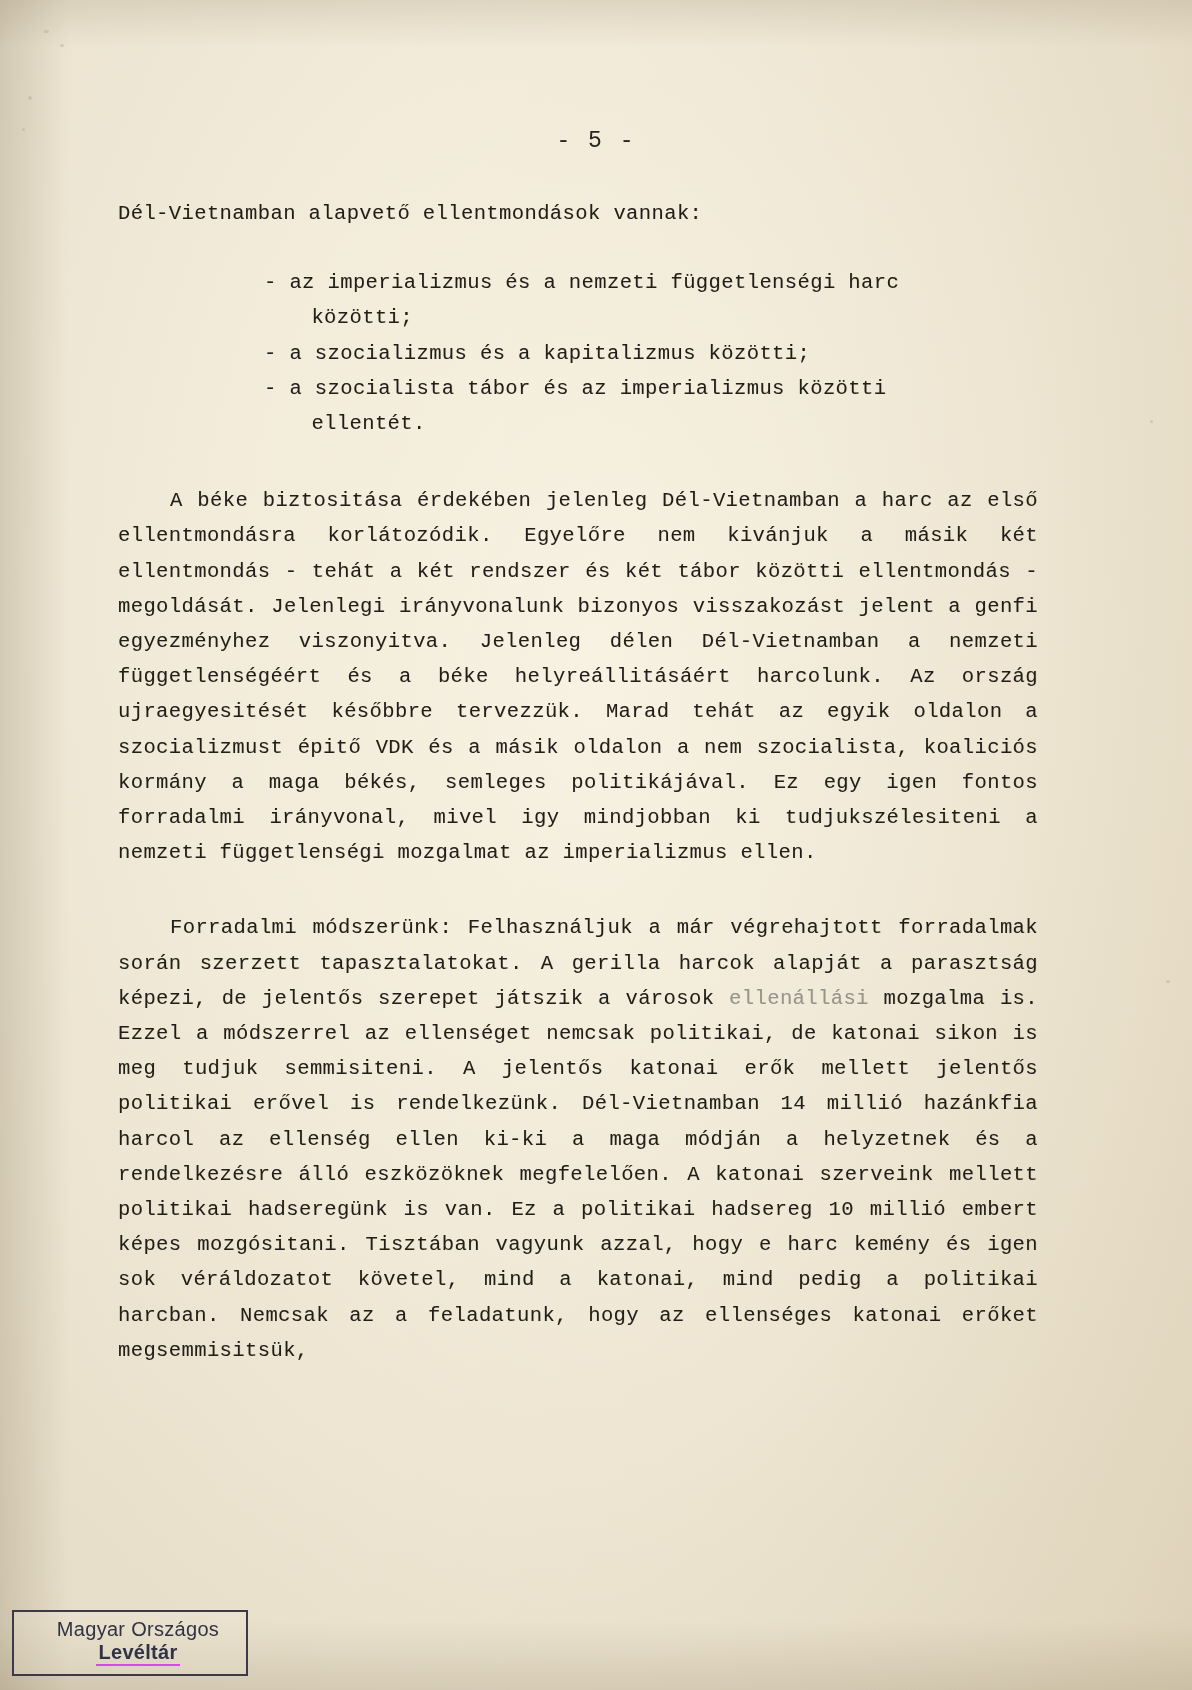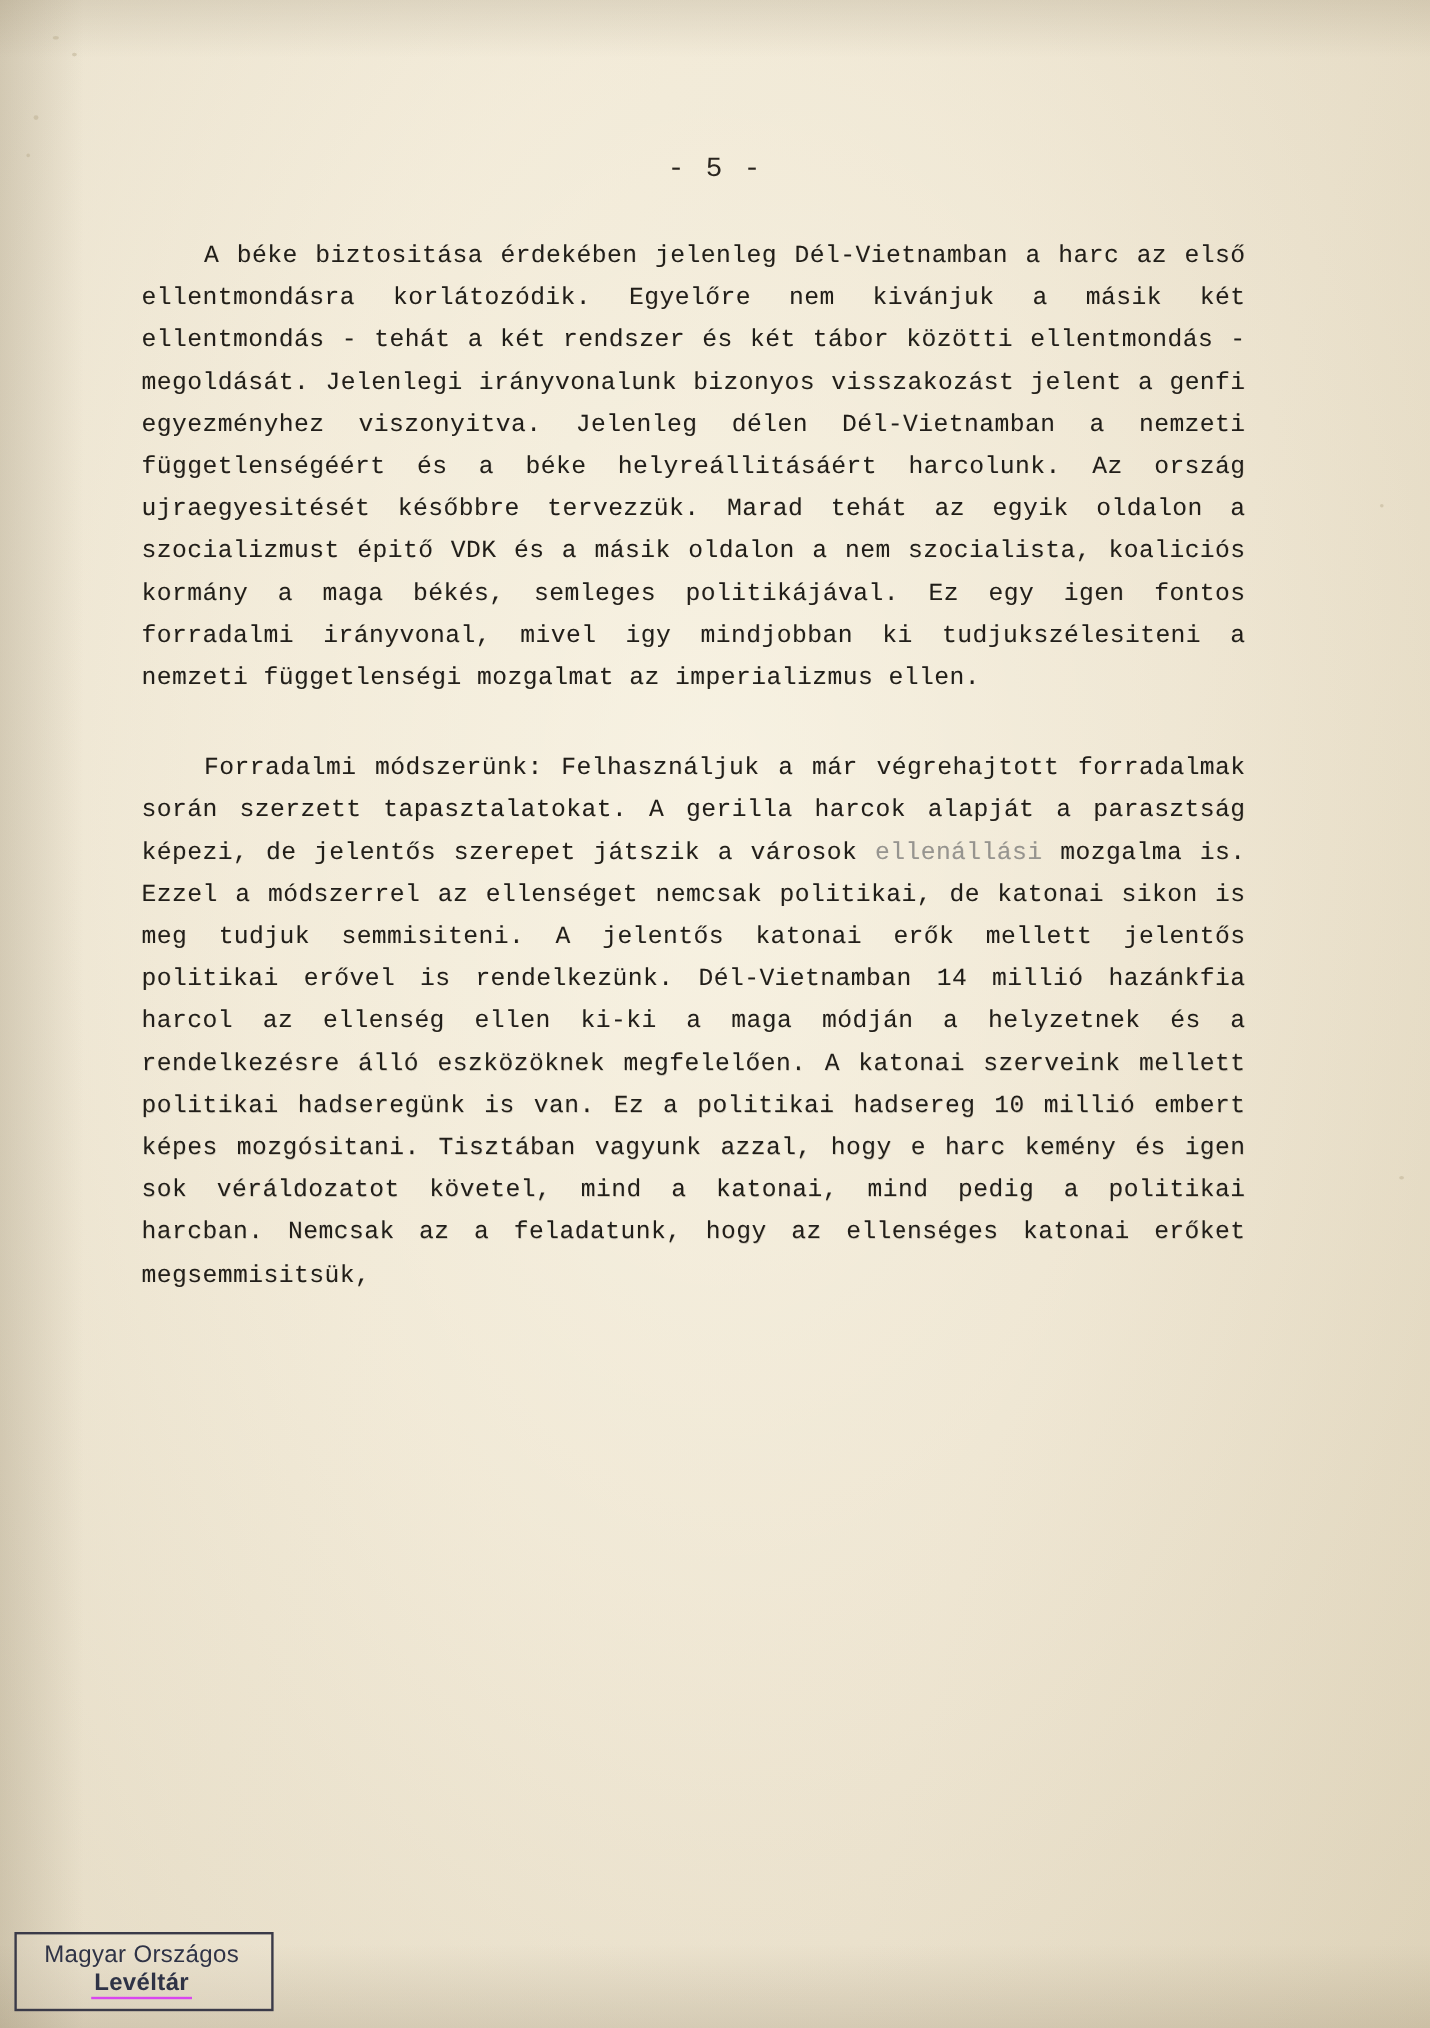--- a/index.html
+++ b/index.html
@@ -116,21 +116,21 @@
 
   
   .content { text-shadow: 0.35px 0.2px 0 rgba(40,34,24,0.18); }
 
   .stamp {
     position: absolute;
     left: 12px;
     bottom: 14px;
     width: 208px;
     border: 2px solid #3a3a48;
-    padding: 6px 4px 8px 0;
+    padding: 6px 4px 8px 20px;
     text-align: center;
     font-family: "Liberation Sans", sans-serif;
     color: #2f3346;
     background: rgba(240,233,216,0.25);
   }
   .stamp .l1 {
     font-size: 20px;
     letter-spacing: .3px;
     line-height: 23px;
   }
@@ -158,21 +158,29 @@
 <div class="speckle" style="left:22px;top:128px;width:3px;height:3px;"></div>
 <div class="speckle" style="left:1150px;top:420px;width:3px;height:3px;"></div>
 <div class="speckle" style="left:1166px;top:980px;width:4px;height:3px;"></div>
 
 <div class="page">
 
   <div class="page-number">- 5 -</div>
 
   <div class="content">
 
+    <p class="para lead-line">Dél-Vietnamban alapvető ellentmondások vannak:</p>
 
+    <ul class="bullets">
+      <li>- az imperializmus és a nemzeti függetlenségi harc
+  közötti;</li>
+      <li>- a szocializmus és a kapitalizmus közötti;</li>
+      <li>- a szocialista tábor és az imperializmus közötti
+  ellentét.</li>
+    </ul>
 
     <p class="body-para indent-first">A béke biztositása érdekében jelenleg Dél-Vietnamban a harc az első ellentmondásra korlátozódik. Egyelőre nem kivánjuk a másik két ellentmondás - tehát a két rendszer és két tábor közötti ellentmondás - megoldását. Jelenlegi irányvonalunk bizonyos visszakozást jelent a genfi egyezményhez viszonyitva. Jelenleg délen Dél-Vietnamban a nemzeti függetlenségéért és a béke helyreállitásáért harcolunk. Az ország ujraegyesitését későbbre tervezzük. Marad tehát az egyik oldalon a szocializmust épitő VDK és a másik oldalon a nem szocialista, koaliciós kormány a maga békés, semleges politikájával. Ez egy igen fontos forradalmi irányvonal, mivel igy mindjobban ki tudjukszélesiteni a nemzeti függetlenségi mozgalmat az imperializmus ellen.</p>
 
     <p class="body-para indent-first"><span class="underline">Forradalmi módszerünk:</span><span> Felhasználjuk a már végrehajtott forradalmak során szerzett tapasztalatokat. A gerilla harcok alapját a parasztság képezi, de jelentős szerepet játszik a városok </span><span class="faded">ellenállási</span><span> mozgalma is. Ezzel a módszerrel az ellenséget nemcsak politikai, de katonai sikon is meg tudjuk semmisiteni. A jelentős katonai erők mellett jelentős politikai erővel is rendelkezünk. Dél-Vietnamban 14 millió hazánkfia harcol az ellenség ellen ki-ki a maga módján a helyzetnek és a rendelkezésre álló eszközöknek megfelelően. A katonai szerveink mellett politikai hadseregünk is van. Ez a politikai hadsereg 10 millió embert képes mozgósitani. Tisztában vagyunk azzal, hogy e harc kemény és igen sok véráldozatot követel, mind a katonai, mind pedig a politikai harcban. Nemcsak az a feladatunk, hogy az ellenséges katonai erőket megsemmisitsük,</span></p>
 
   </div>
 
   <div class="stamp">
     <div class="l1">Magyar Országos</div>
     <div class="l2">Levéltár</div>

